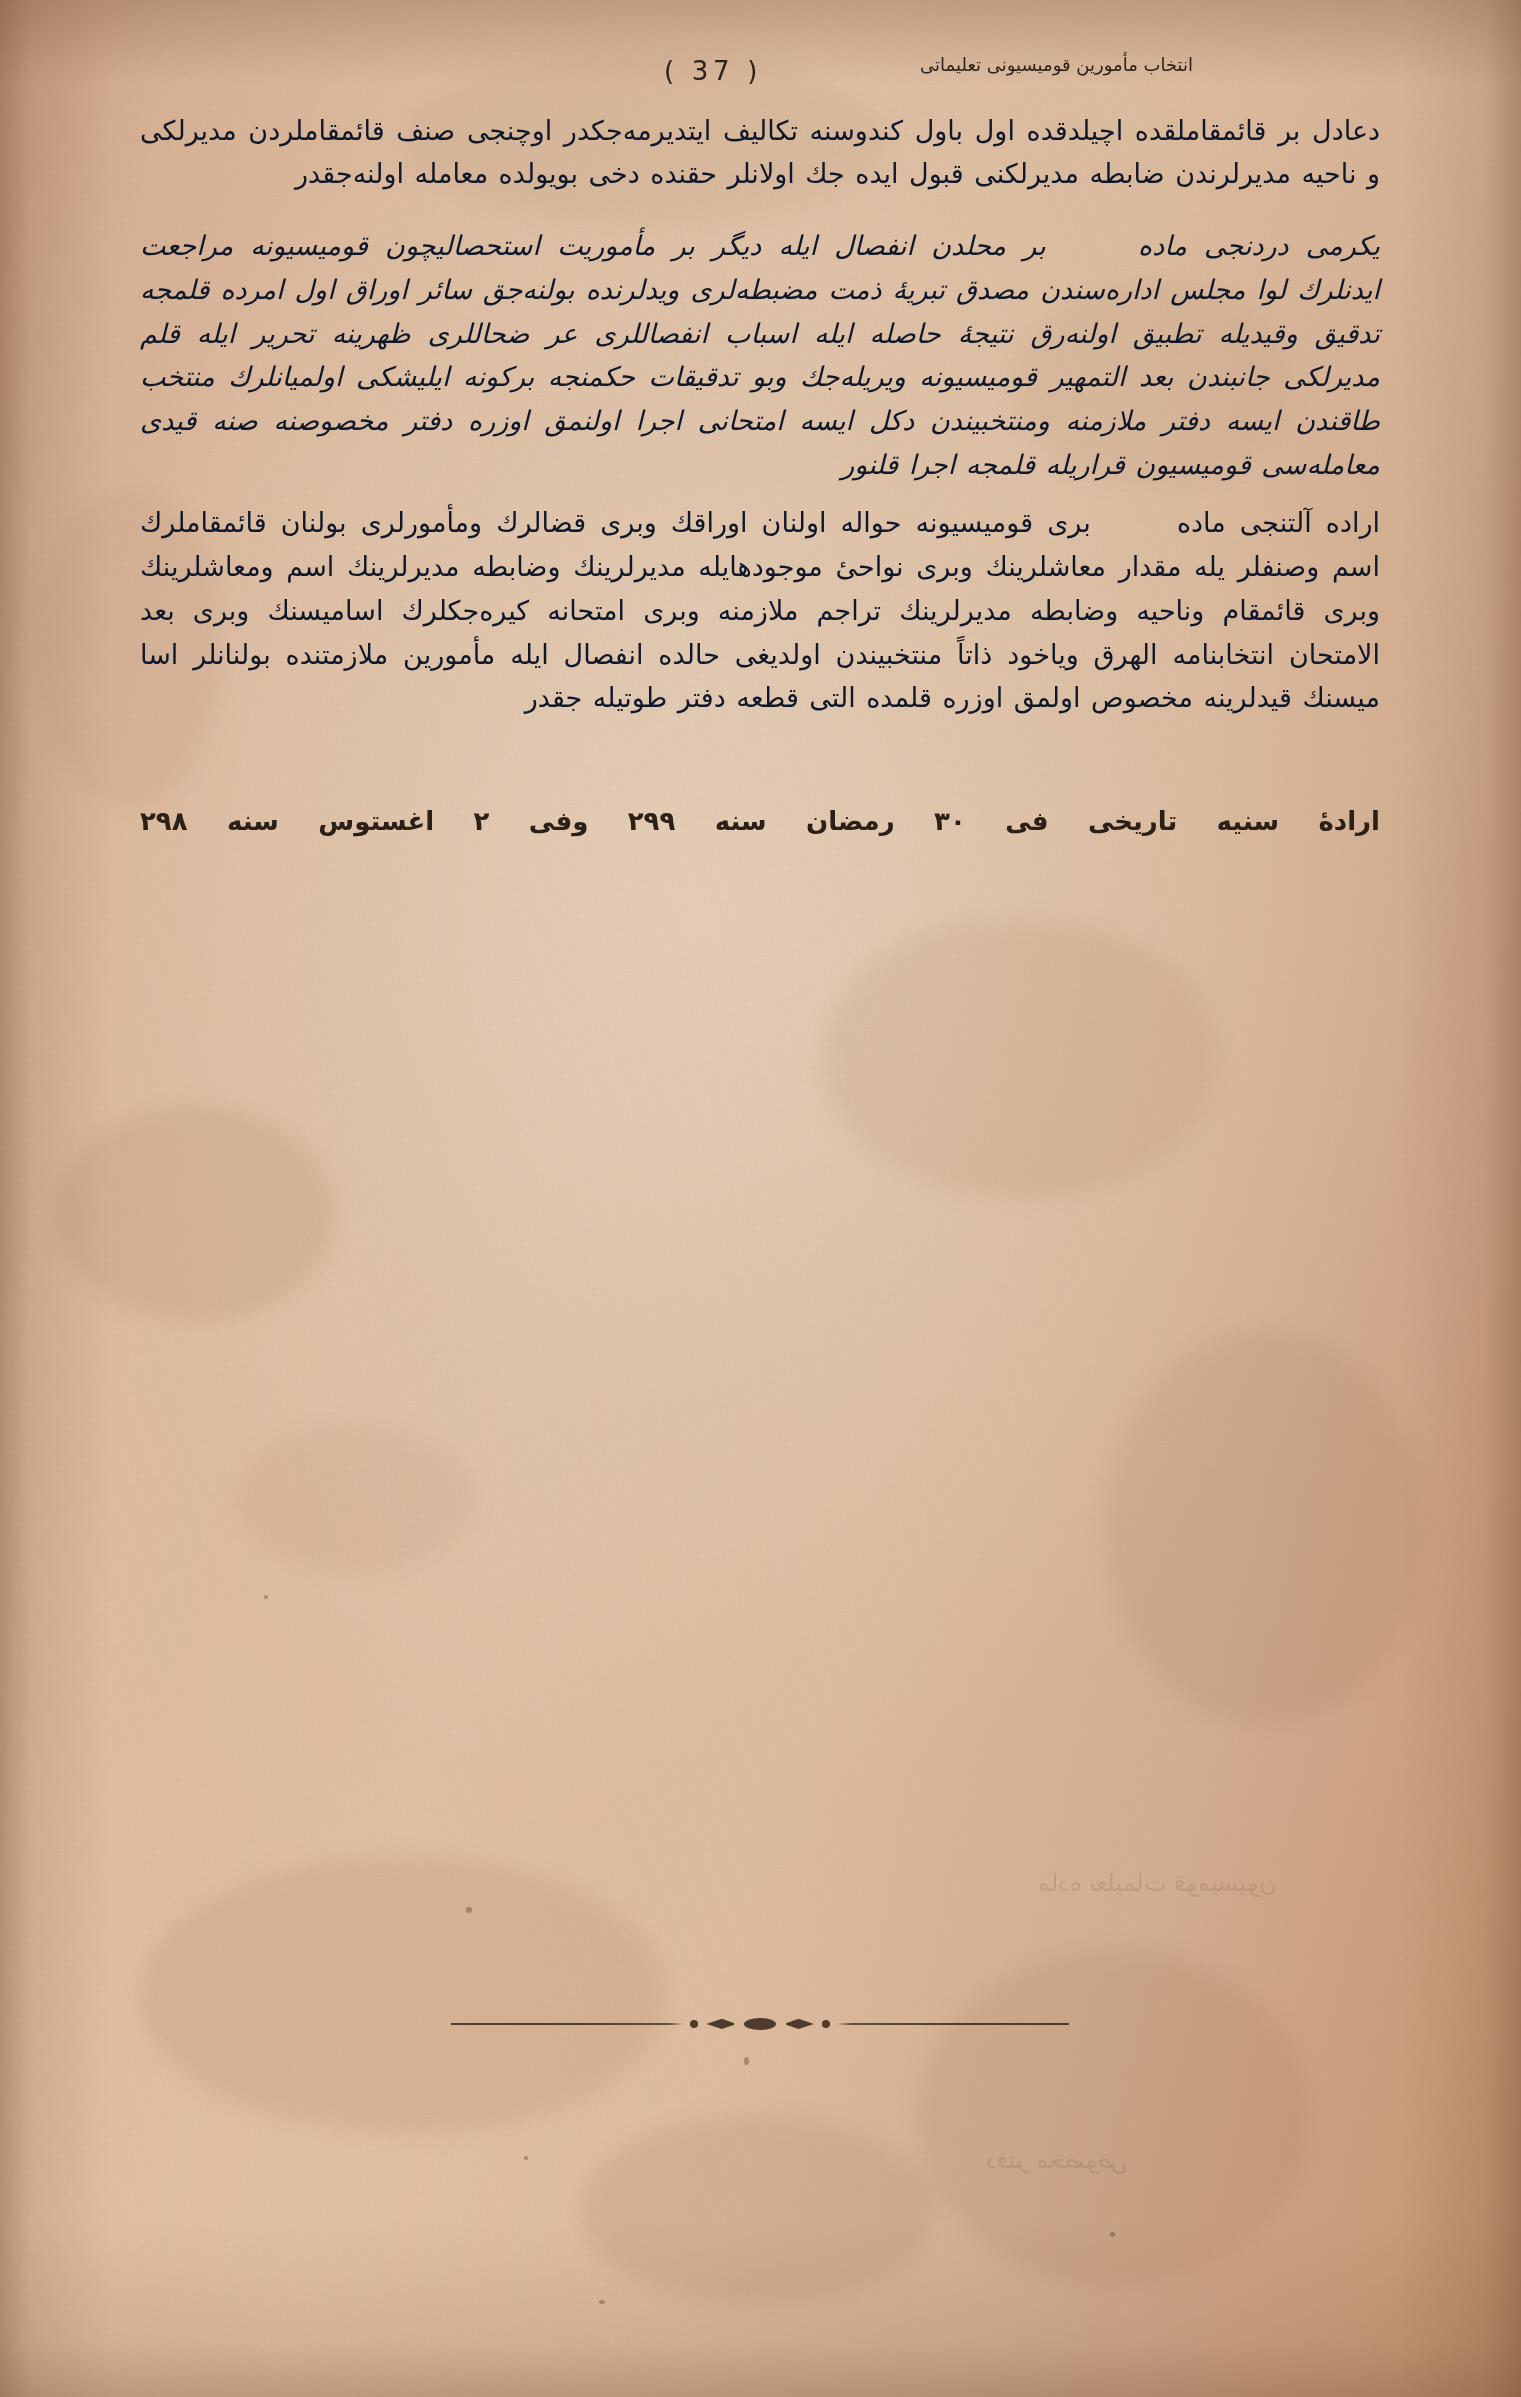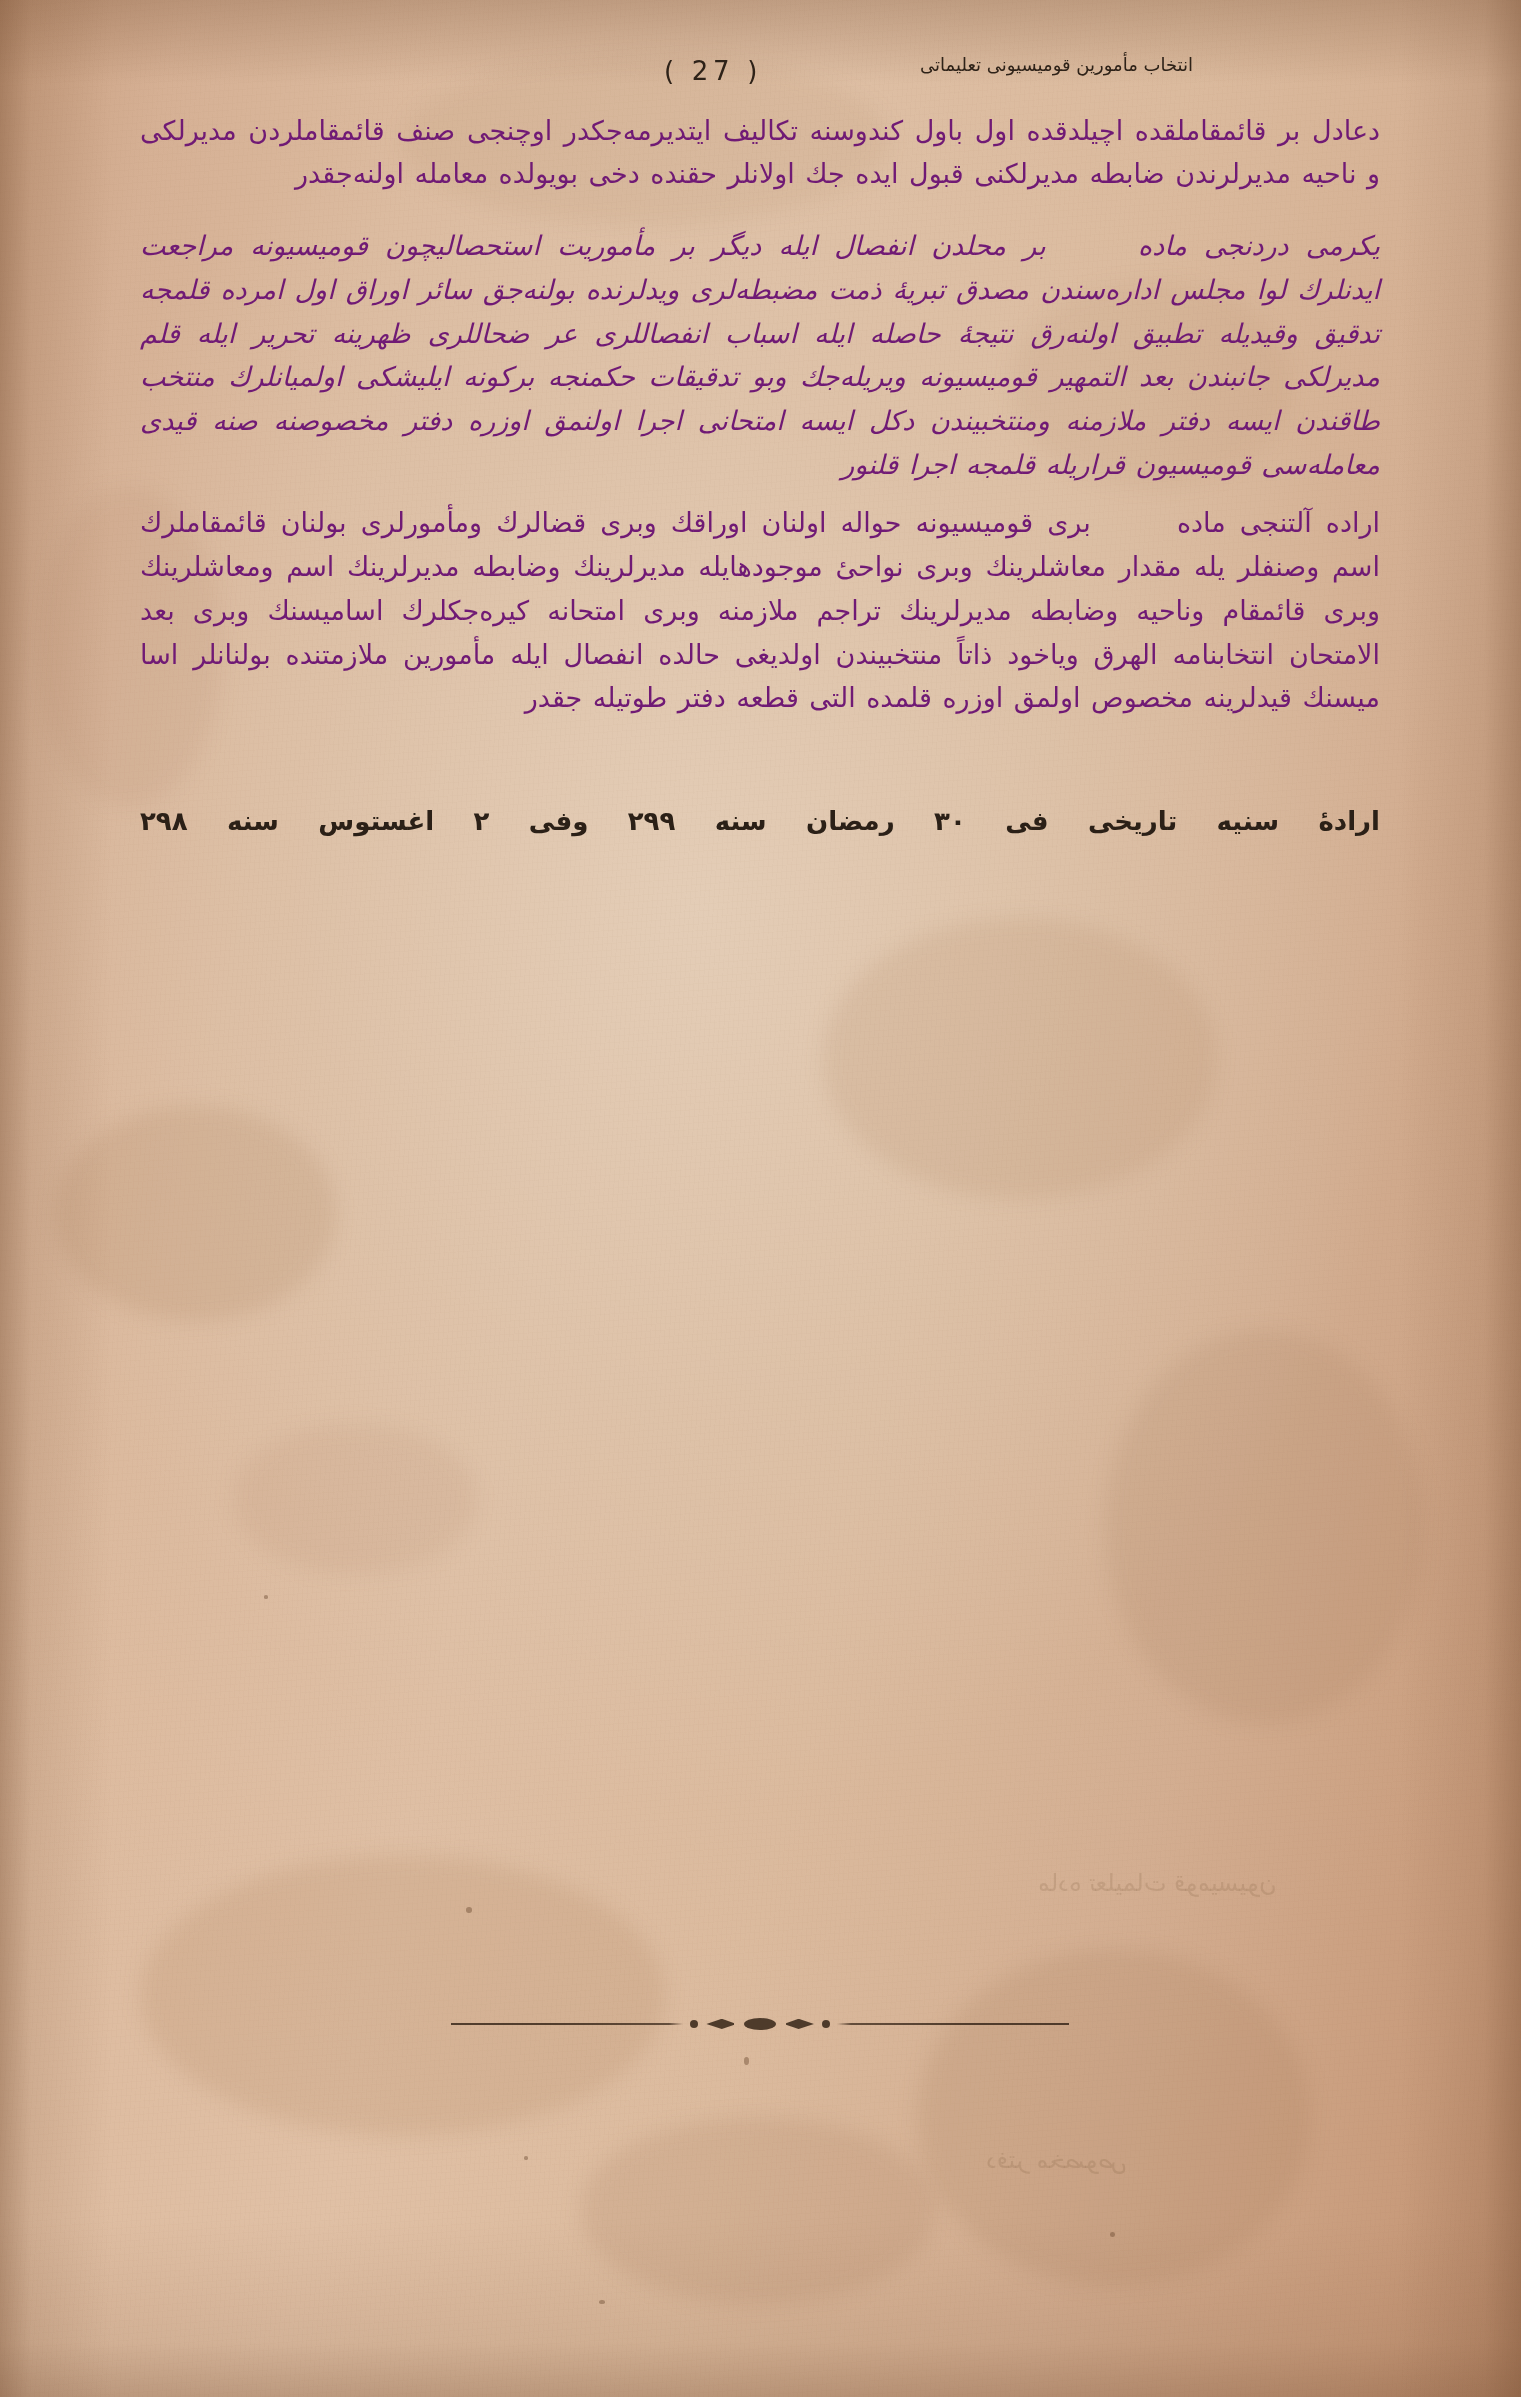--- a/index.html
+++ b/index.html
@@ -131,21 +131,21 @@
     white-space: nowrap;
   }
 
   .para {
     font-size: 27px;
     line-height: 1.62;
     margin: 0 0 15px 0;
     text-align: justify;
     text-align-last: right;
     word-spacing: 1.9px;
-    color: #701a75;
+    color: #0f172a;
   }
 
   .gap-para { margin-top: 28px; font-style: italic; }
 
   .article-lead {
     display: inline;
   }
 
   .art-spacer {
     display: inline-block;
@@ -277,21 +277,21 @@
 
   <div class="ghost" style="right:244px; top:1869px;">ماده تعلیمات قومیسیون</div>
   <div class="ghost" style="right:394px; top:2146px;">دفتر مخصوص</div>
 
   <div class="edge-shade"></div>
 
   <div class="content">
 
     <div class="running-head">
       <div class="head-title">انتخاب مأمورين قوميسيونى تعليماتى</div>
-      <div class="folio">( 27 )</div>
+      <div class="folio">( 37 )</div>
     </div>
 
     <p class="para">
       <span>دعادل بر قائمقاملقده اچیلدقده اول باول کندوسنه تکالیف ایتدیرمه‌جکدر اوچنجی</span>
       <span>صنف قائمقاملردن مدیرلکی و ناحیه مدیرلرندن ضابطه مدیرلکنی قبول ایده جك</span>
       <span>اولانلر حقنده دخی بویولده معامله اولنه‌جقدر</span>
     </p>
 
     <p class="para gap-para">
       <span class="article-lead">یکرمی دردنجی ماده</span>

